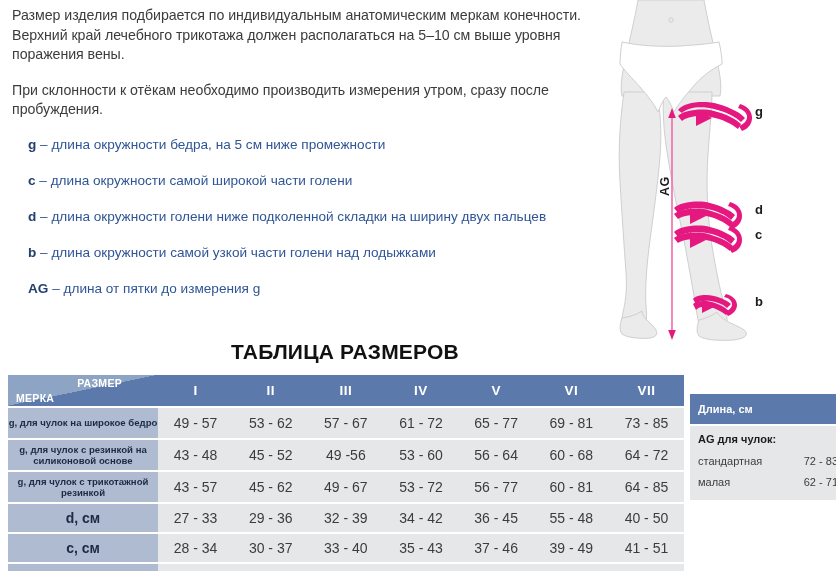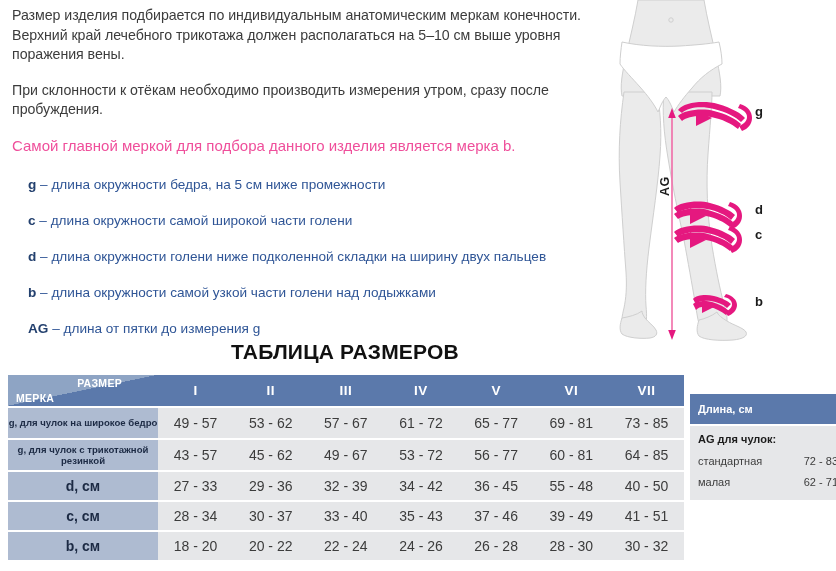--- a/index.html
+++ b/index.html
@@ -220,21 +220,20 @@
     margin-bottom: 9px;
   }
   .len-row .val { color: #3c3c3c; }
 </style>
 </head>
 <body>
 
 <div class="text-col">
   <p class="para">Размер изделия подбирается по индивидуальным анатомическим меркам конечности. Верхний край лечебного трикотажа должен располагаться на 5–10 см выше уровня поражения вены.</p>
   <p class="para">При склонности к отёкам необходимо производить измерения утром, сразу после пробуждения.</p>
-  <p class="highlight">Самой главной меркой для подбора данного изделия является мерка b.</p>
 
   <ul class="meas-list">
     <li class="meas-item">
       <span class="key">g</span>
       <span class="dash">–</span>
       <span>длина окружности бедра, на 5 см ниже промежности</span>
     </li>
     <li class="meas-item">
       <span class="key">c</span>
       <span class="dash">–</span>
@@ -345,20 +344,30 @@
       <td class="rowlabel">g, для чулок на широкое бедро</td>
       <td class="cell">49 - 57</td>
       <td class="cell">53 - 62</td>
       <td class="cell">57 - 67</td>
       <td class="cell">61 - 72</td>
       <td class="cell">65 - 77</td>
       <td class="cell">69 - 81</td>
       <td class="cell">73 - 85</td>
     </tr>
     <tr class="r-small">
+      <td class="rowlabel">g, для чулок с  резинкой на силиконовой основе</td>
+      <td class="cell">43 - 48</td>
+      <td class="cell">45 - 52</td>
+      <td class="cell">49 -56</td>
+      <td class="cell">53 - 60</td>
+      <td class="cell">56 - 64</td>
+      <td class="cell">60 - 68</td>
+      <td class="cell">64 - 72</td>
+    </tr>
+    <tr class="r-small">
       <td class="rowlabel">g, для чулок с трикотажной резинкой</td>
       <td class="cell">43 - 57</td>
       <td class="cell">45 - 62</td>
       <td class="cell">49 - 67</td>
       <td class="cell">53 - 72</td>
       <td class="cell">56 - 77</td>
       <td class="cell">60 - 81</td>
       <td class="cell">64 - 85</td>
     </tr>
     <tr>

